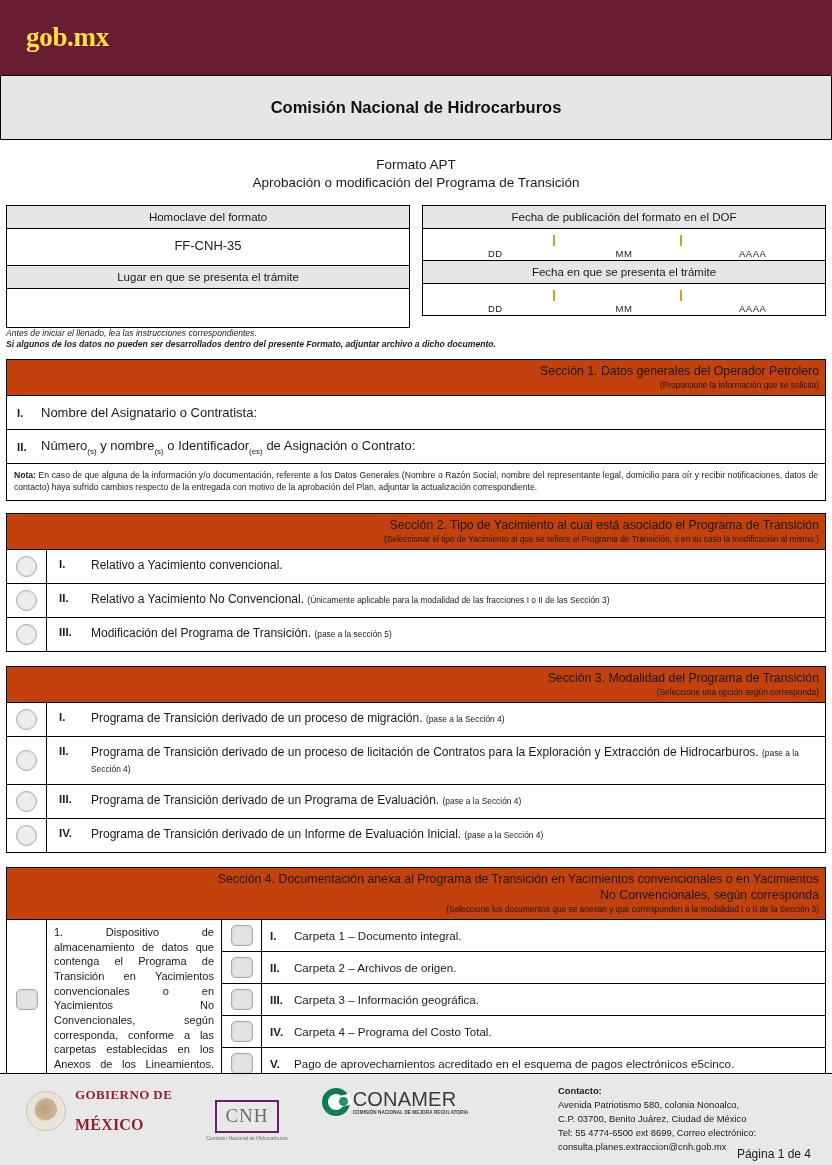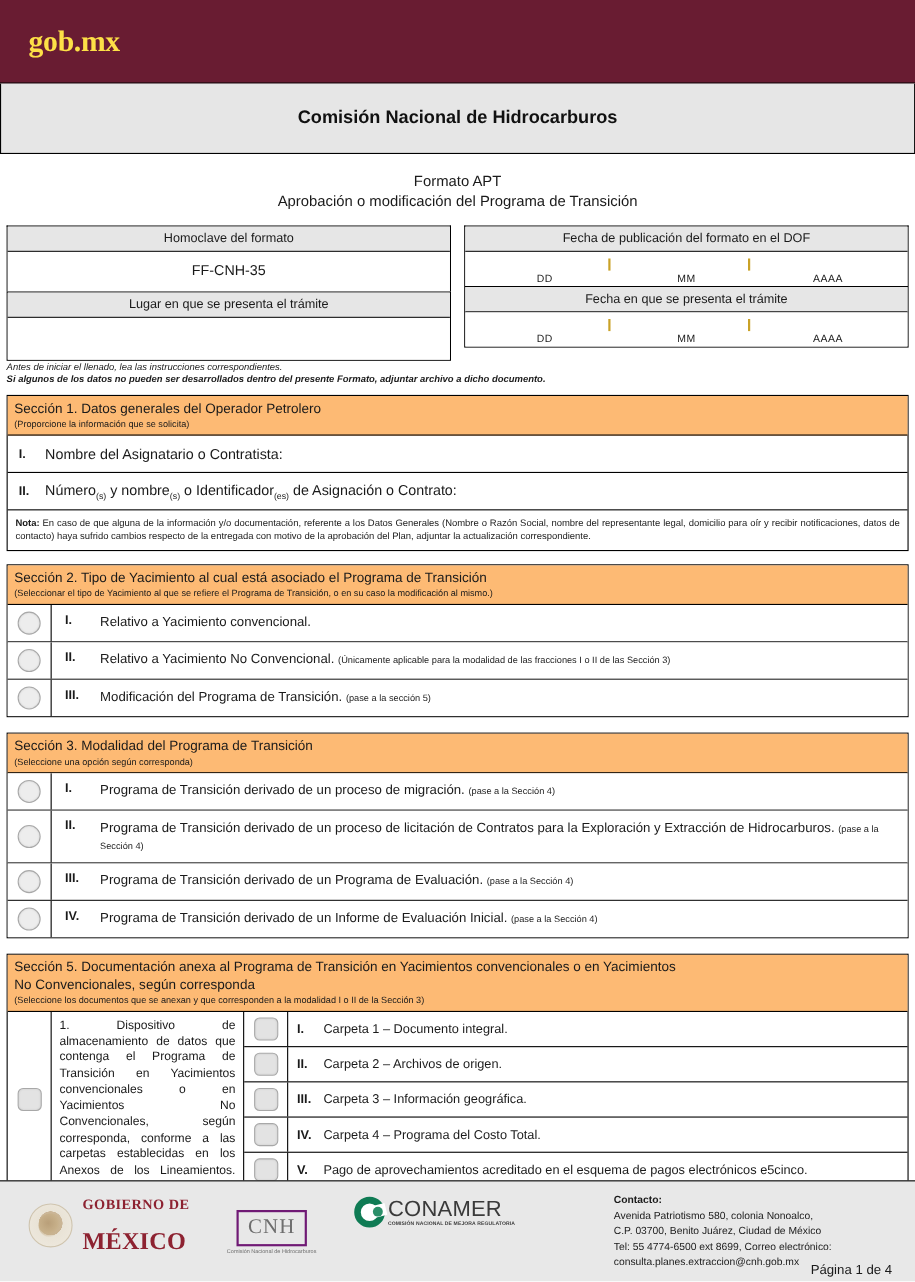--- a/index.html
+++ b/index.html
@@ -124,24 +124,24 @@
     line-height: 1.35;
   }
   .instr .bold { font-weight: 700; }
 
   
   .section {
     margin: 8px 6px 0 6px;
     border: 1px solid #000;
   }
   .sec-head {
-    background: #fdba74;
-    border-bottom: 1px solid #000;
-    text-align: left;
-    padding: 4px 20px 5px 6px;
+    background: #c2410c;
+    border-bottom: 1px solid #000;
+    text-align: right;
+    padding: 4px 6px 5px 6px;
   }
   .sec-head .st { font-size: 12.3px; line-height: 1.25; }
   .sec-head .ss { font-size: 8.3px; margin-top: 1px; }
 
   .row {
     display: flex;
     border-bottom: 1px solid #000;
     background: #fff;
   }
   .row:last-child { border-bottom: none; }
@@ -281,21 +281,21 @@
     position: absolute;
     left: 50%; top: 50%;
     width: 22px; height: 22px;
     margin: -11px 0 0 -11px;
     border-radius: 50%;
     background:
       radial-gradient(ellipse at 40% 40%, #b99f79 0%, #c7b08a 45%, rgba(199,176,138,0) 70%);
   }
   .gm-text { line-height: 1.0; font-family: "Liberation Serif", serif; }
   .gm-text .t1 { font-size: 13px; font-weight: 700; color: #8d2231; letter-spacing: 0.4px; }
-  .gm-text .t2 { font-size: 22px; font-weight: 700; color: #8d2231; letter-spacing: 0.2px; margin-top: 16px;}
+  .gm-text .t2 { font-size: 16px; font-weight: 700; color: #8d2231; letter-spacing: 0.2px; margin-top: 16px;}
 
   .cnh-logo { text-align: center; }
   .cnh-box {
     border: 2px solid #701a75;
     padding: 3px 8px 4px 8px;
     display: inline-block;
     margin-top: 12px;
   }
   .cnh-box span {
     font-family: "Liberation Serif", serif;
@@ -488,21 +488,21 @@
     <div class="rad-cell">
         <span class="radio"></span>
       </div>
     <div class="num-cell">IV.</div>
     <div class="txt-cell"><span>Programa de Transición derivado de un Informe de Evaluación Inicial.</span> <span class="small-note">(pase a la Sección 4)</span></div>
   </div>
 </div>
 
 <div class="section" style="margin-top:14px;">
   <div class="sec-head">
-    <div class="st">Sección 5. Documentación anexa al Programa de Transición en Yacimientos convencionales o en Yacimientos</div>
+    <div class="st">Sección 4. Documentación anexa al Programa de Transición en Yacimientos convencionales o en Yacimientos</div>
     <div class="st">No Convencionales, según corresponda</div>
     <div class="ss">(Seleccione los documentos que se anexan y que corresponden a la modalidad I o II de la Sección 3)</div>
   </div>
   <div class="s4body">
     <div class="s4-chk-col">
       <span class="checkbox"></span>
     </div>
     <div class="s4-desc-col">1. Dispositivo de almacenamiento de datos que contenga el Programa de Transición en Yacimientos convencionales o en Yacimientos No Convencionales, según corresponda, conforme a las carpetas establecidas en los Anexos de los Lineamientos.</div>
     <div class="s4-items-col">
       <div class="s4item">

